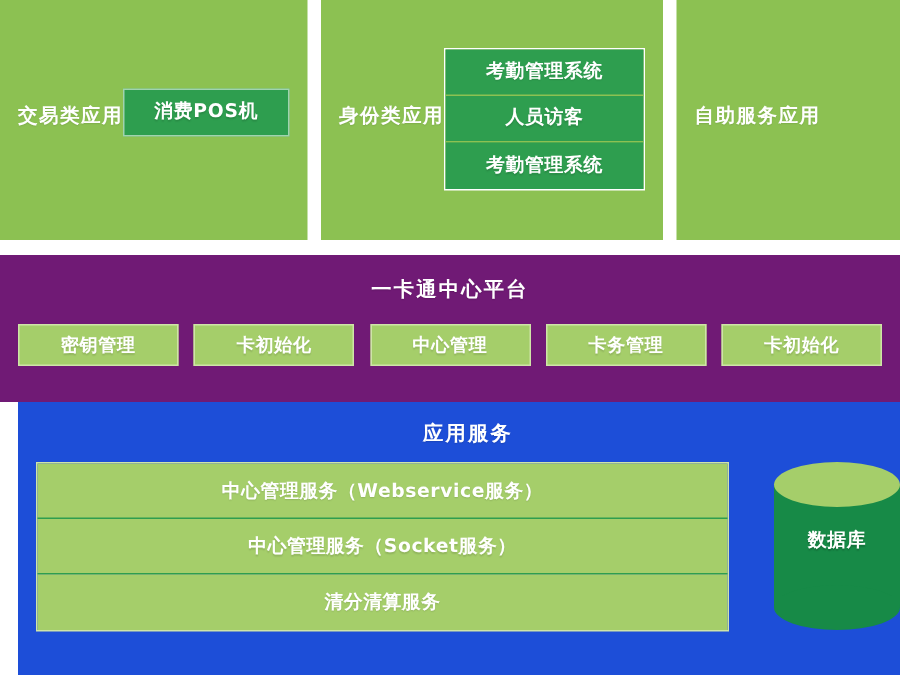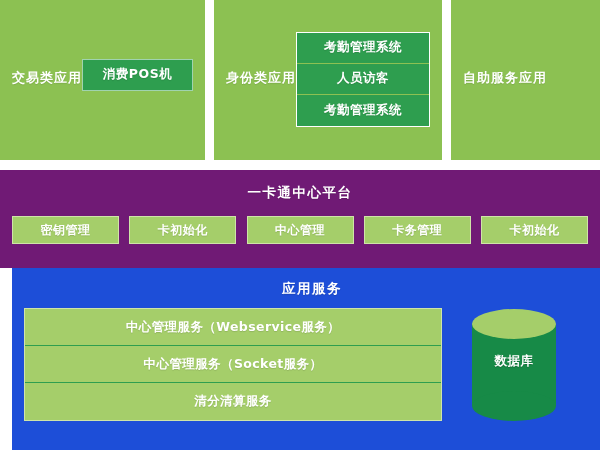--- a/index.html
+++ b/index.html
@@ -161,21 +161,21 @@
     color: #ffffff;
     font-size: 13.5px;
     font-weight: bold;
     letter-spacing: 1.5px;
     text-align: center;
     margin: 2px 0 10px 0;
     text-shadow: 0 1px 1px rgba(0,0,0,0.14);
   }
   .services-body {
     display: flex;
-    align-items: center;
+    align-items: flex-start;
     gap: 30px;
   }
   .service-stack {
     flex: 1;
     border: 1px solid #cfe4a8;
     box-sizing: border-box;
   }
   .service-row {
     height: 37px;
     background: #a5ce6a;
@@ -192,21 +192,20 @@
     text-shadow: 0 1px 1px rgba(0,0,0,0.12);
   }
   .service-row:last-child { border-bottom: none; }
 
   
   .db {
     position: relative;
     width: 84px;
     height: 112px;
     flex: 0 0 84px;
-    padding-left: 44px;
   }
   .db-top {
     position: absolute;
     left: 0;
     top: 0;
     width: 84px;
     height: 30px;
     background: #a5ce6a;
     border-radius: 50%;
     z-index: 3;

